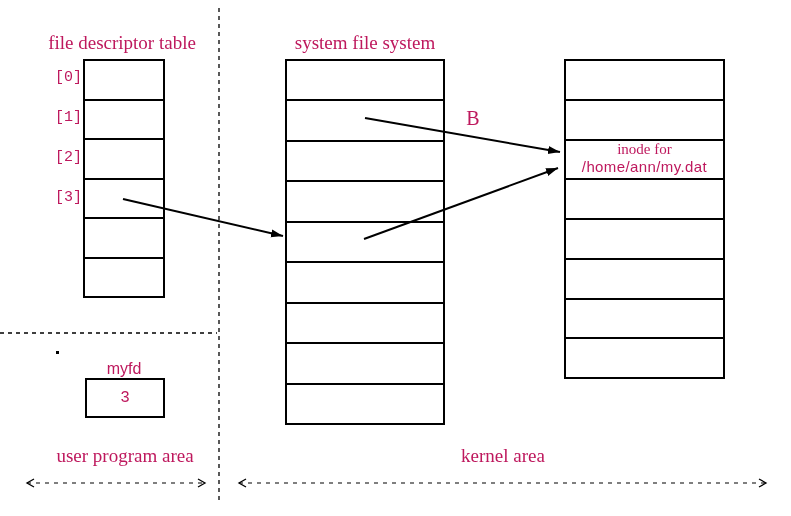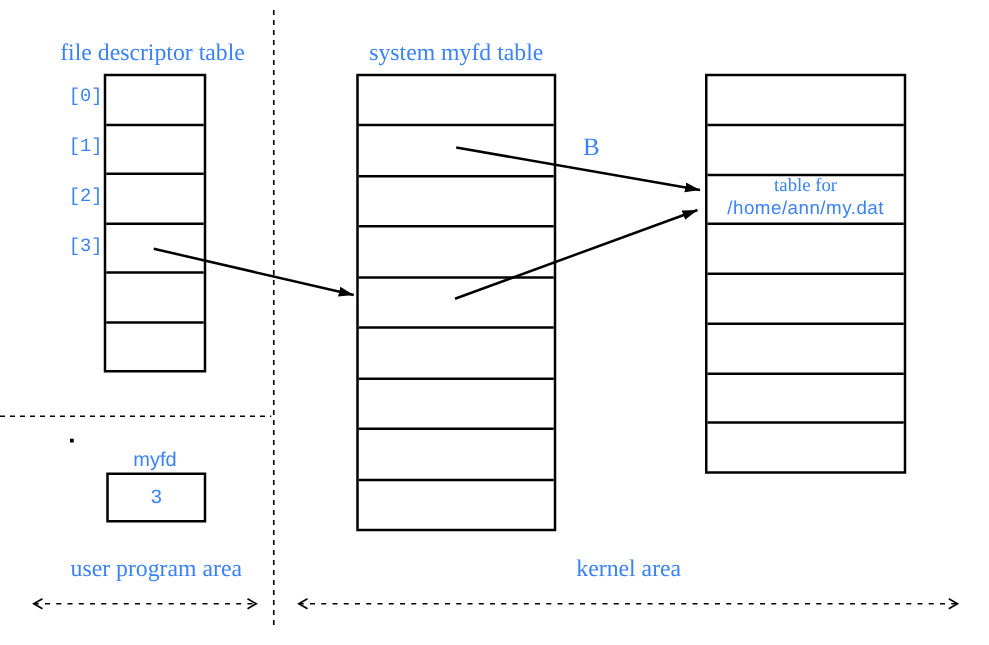--- a/index.html
+++ b/index.html
@@ -2,21 +2,21 @@
 <html><head>
 <meta charset="utf-8">
 <style>
   html, body { margin: 0; padding: 0; background: #ffffff; }
   .canvas {
     position: relative;
     width: 791px;
     height: 516px;
     background: #ffffff;
     font-family: "Liberation Serif", serif;
-    color: #3b82f6;
+    color: #be185d;
     overflow: hidden;
   }
   .title {
     position: absolute;
     top: 32px;
     transform: translateX(-50%);
     font-size: 19px;
     white-space: nowrap;
   }
   .table {
@@ -107,21 +107,21 @@
     z-index: 5;
     pointer-events: none;
   }
 </style>
 </head>
 <body>
 
 <div class="canvas">
 
   <div class="title" style="left:122px">file descriptor table</div>
-  <div class="title" style="left:365px">system myfd table</div>
+  <div class="title" style="left:365px">system file system</div>
 
   <div class="fdlabel" style="top:69px">[0]</div>
   <div class="fdlabel" style="top:109px">[1]</div>
   <div class="fdlabel" style="top:149px">[2]</div>
   <div class="fdlabel" style="top:189px">[3]</div>
 
   <div class="table" style="left:83px;top:59px;width:82px;height:239px">
       <div class="trow"></div>
       <div class="trow"></div>
       <div class="trow"></div>
@@ -145,21 +145,21 @@
       <div class="trow"></div>
       <div class="trow"></div>
       <div class="trow"></div>
       <div class="trow"></div>
       <div class="trow"></div>
       <div class="trow"></div>
       <div class="trow"></div>
     </div>
 
   <div class="entry">
-    <div class="entry-l1">table for</div>
+    <div class="entry-l1">inode for</div>
     <div class="entry-l2">/home/ann/my.dat</div>
   </div>
 
   <div class="blabel">B</div>
 
   <div class="myfd-label">myfd</div>
   <div class="myfd-box">
     <span>3</span>
   </div>
 

